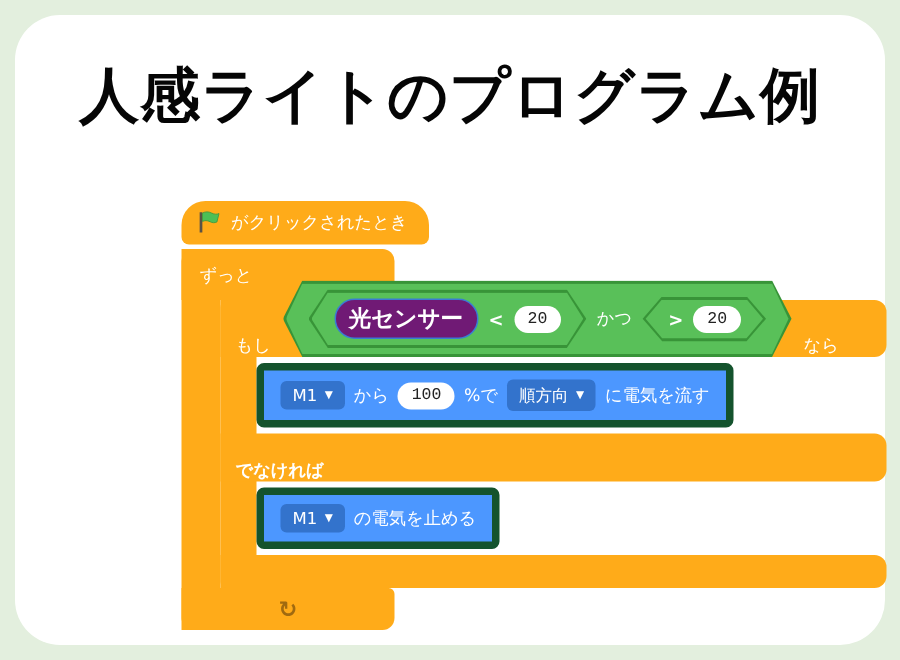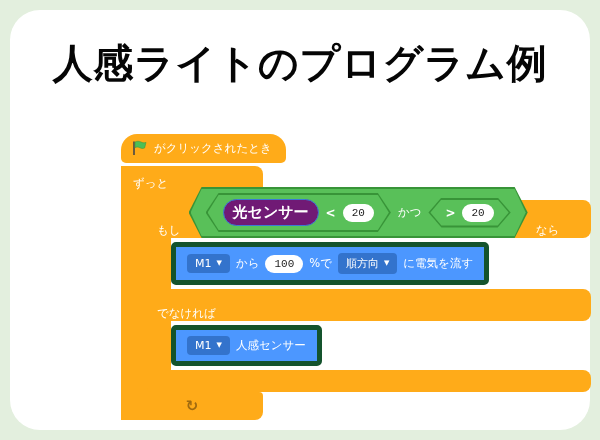--- a/index.html
+++ b/index.html
@@ -87,21 +87,21 @@
     background: #ffab19;
   }
   .bar {
     position: relative;
     background: #ffab19;
     box-sizing: border-box;
     display: flex;
     align-items: flex-end;
   }
   .if-top    { width: 444px; height: 38px; border-radius: 5px 8px 8px 0; padding: 0 10px; gap: 8px; }
-  .else-bar  { width: 444px; height: 32px; border-radius: 0 8px 8px 0;  padding-left: 10px; }
+  .else-bar  { width: 444px; height: 32px; border-radius: 0 8px 8px 0;  padding-left: 10px; font-weight: bold; }
   .if-bottom { width: 444px; height: 22px; border-radius: 0 8px 8px 4px; }
   .mouth { position: relative; margin-left: 24px; padding: 4px 0; }
   
   .hexwrap {
     display: inline-flex;
     padding: 2px;
     background: #389438;
     clip-path: polygon(13px 0, calc(100% - 13px) 0, 100% 50%, calc(100% - 13px) 100%, 13px 100%, 0 50%);
   }
   .hexin {
@@ -237,21 +237,21 @@
           <div class="bar else-bar">
             <span class="lbl">でなければ</span>
           </div>
 
           <div class="mouth">
             <div class="blue">
               <span class="dd">
                 <span>M1</span>
                 <span class="caret">▼</span>
               </span>
-              <span class="lbl">人感センサー</span>
+              <span class="lbl">の電気を止める</span>
             </div>
           </div>
 
           <div class="bar if-bottom"></div>
         </div>
       </div>
 
       <div class="forever-bottom">
         <span class="loop-arrow">↻</span>
       </div>

